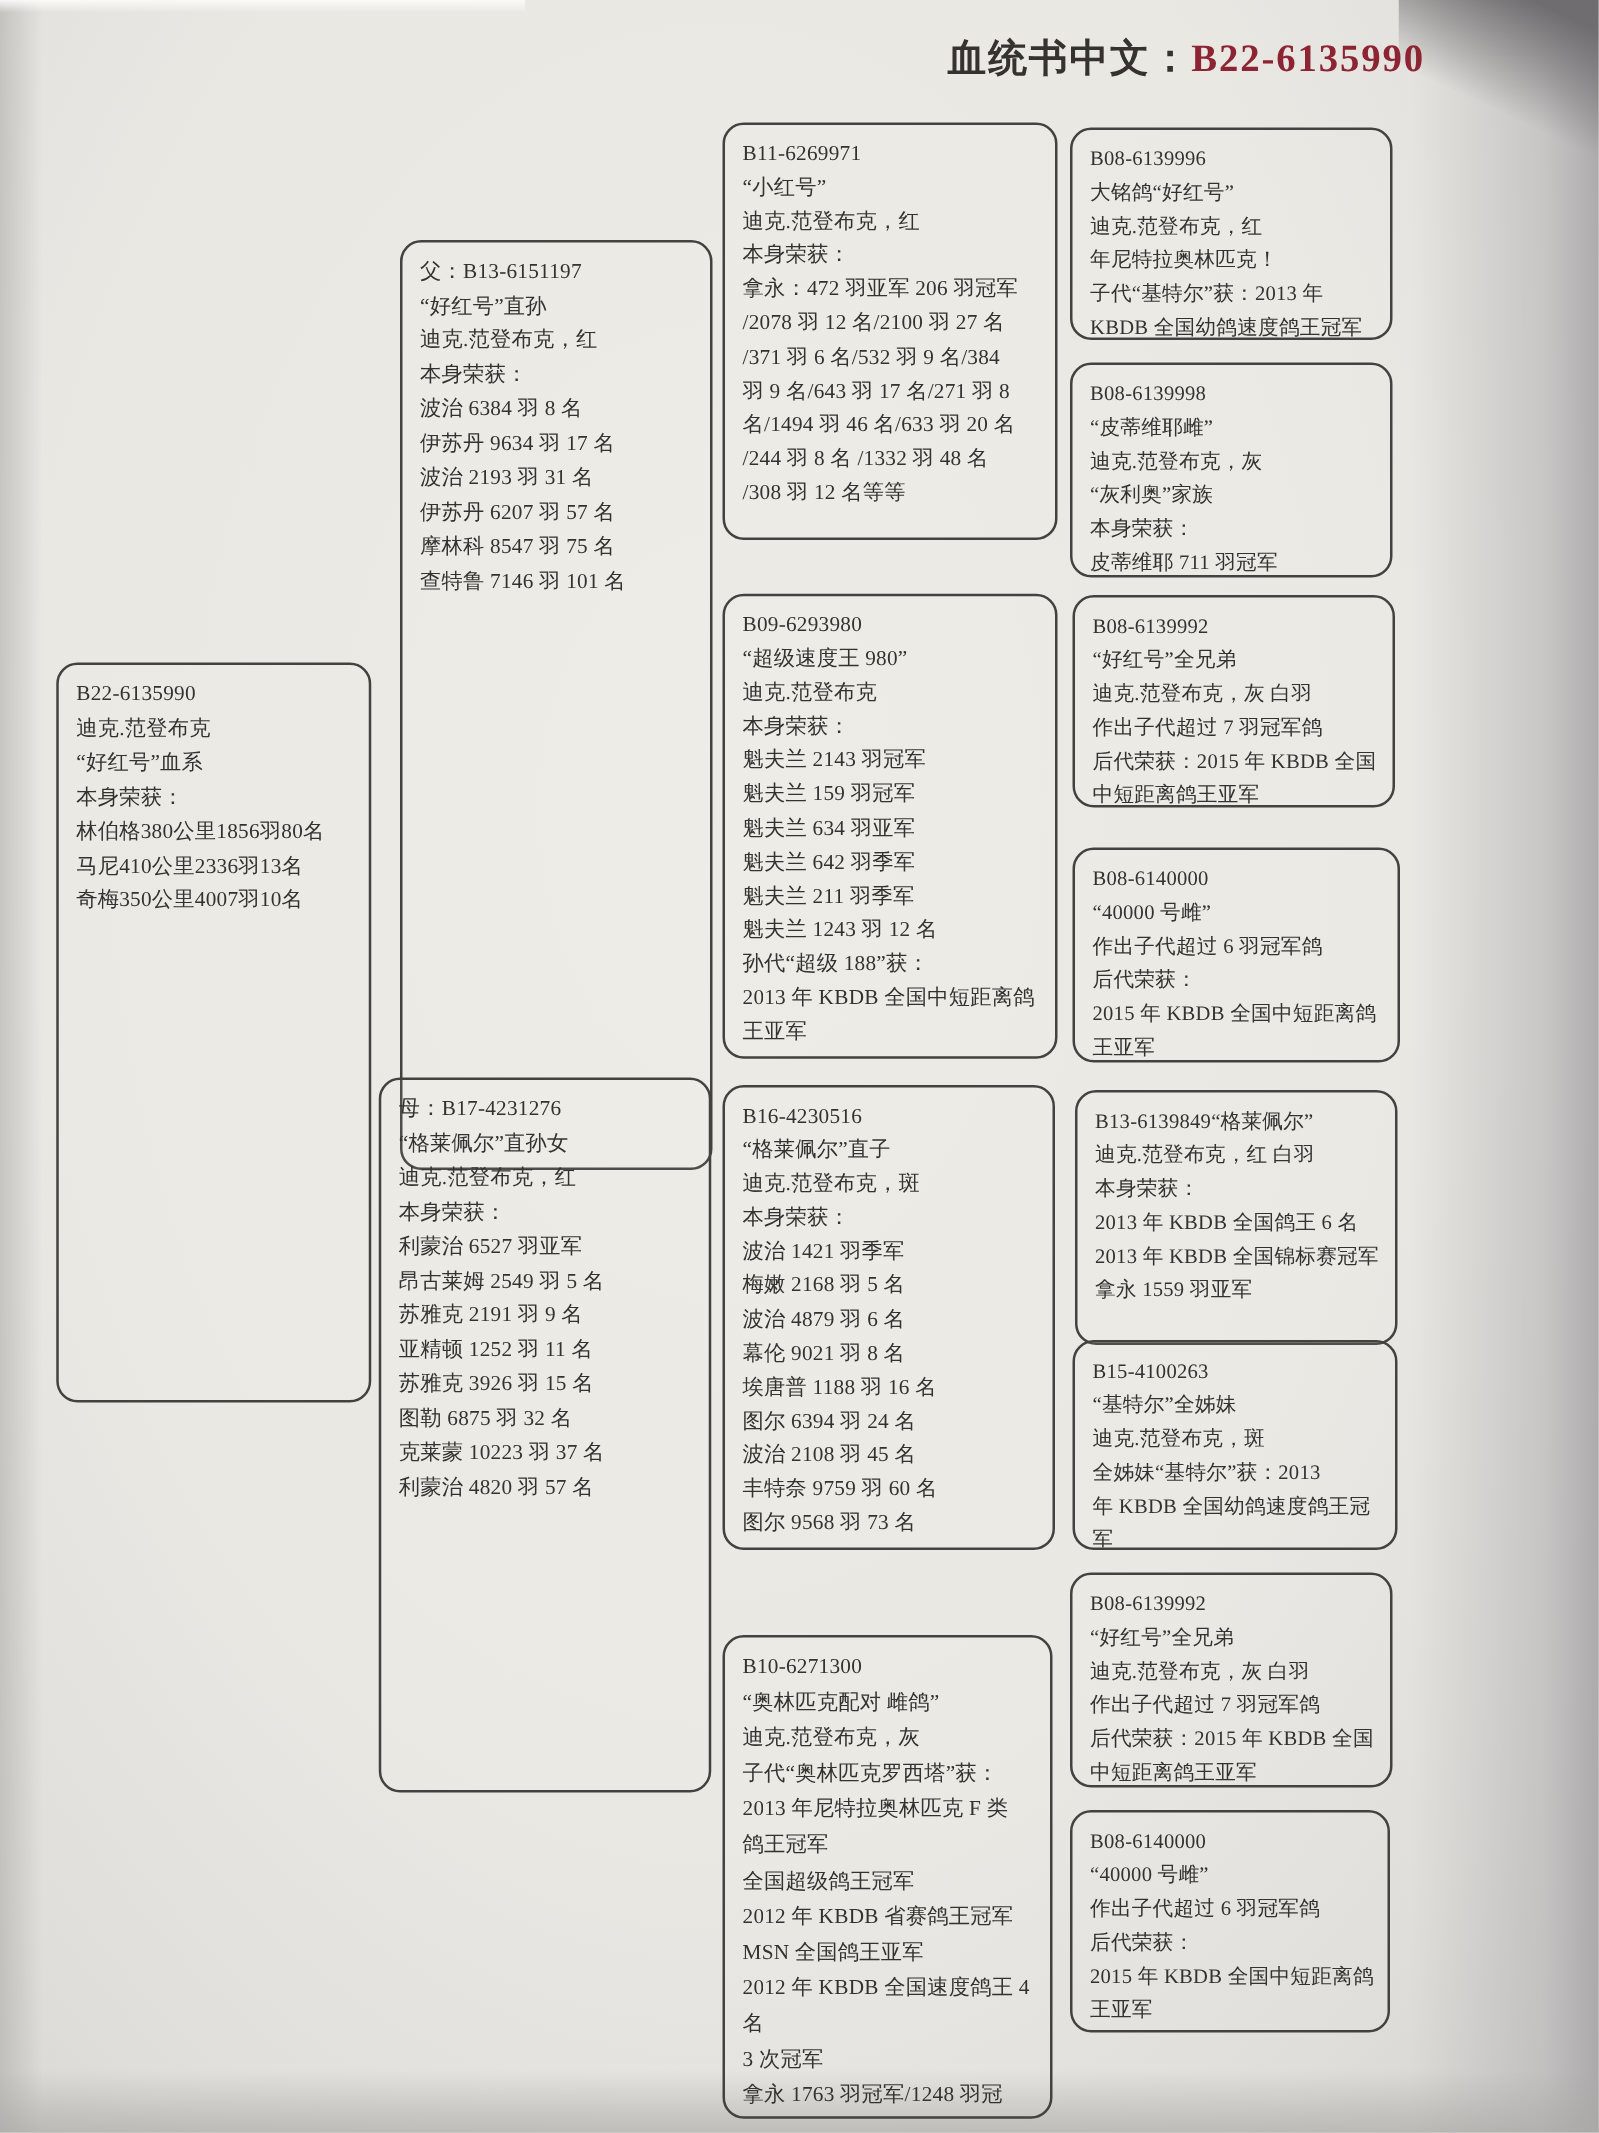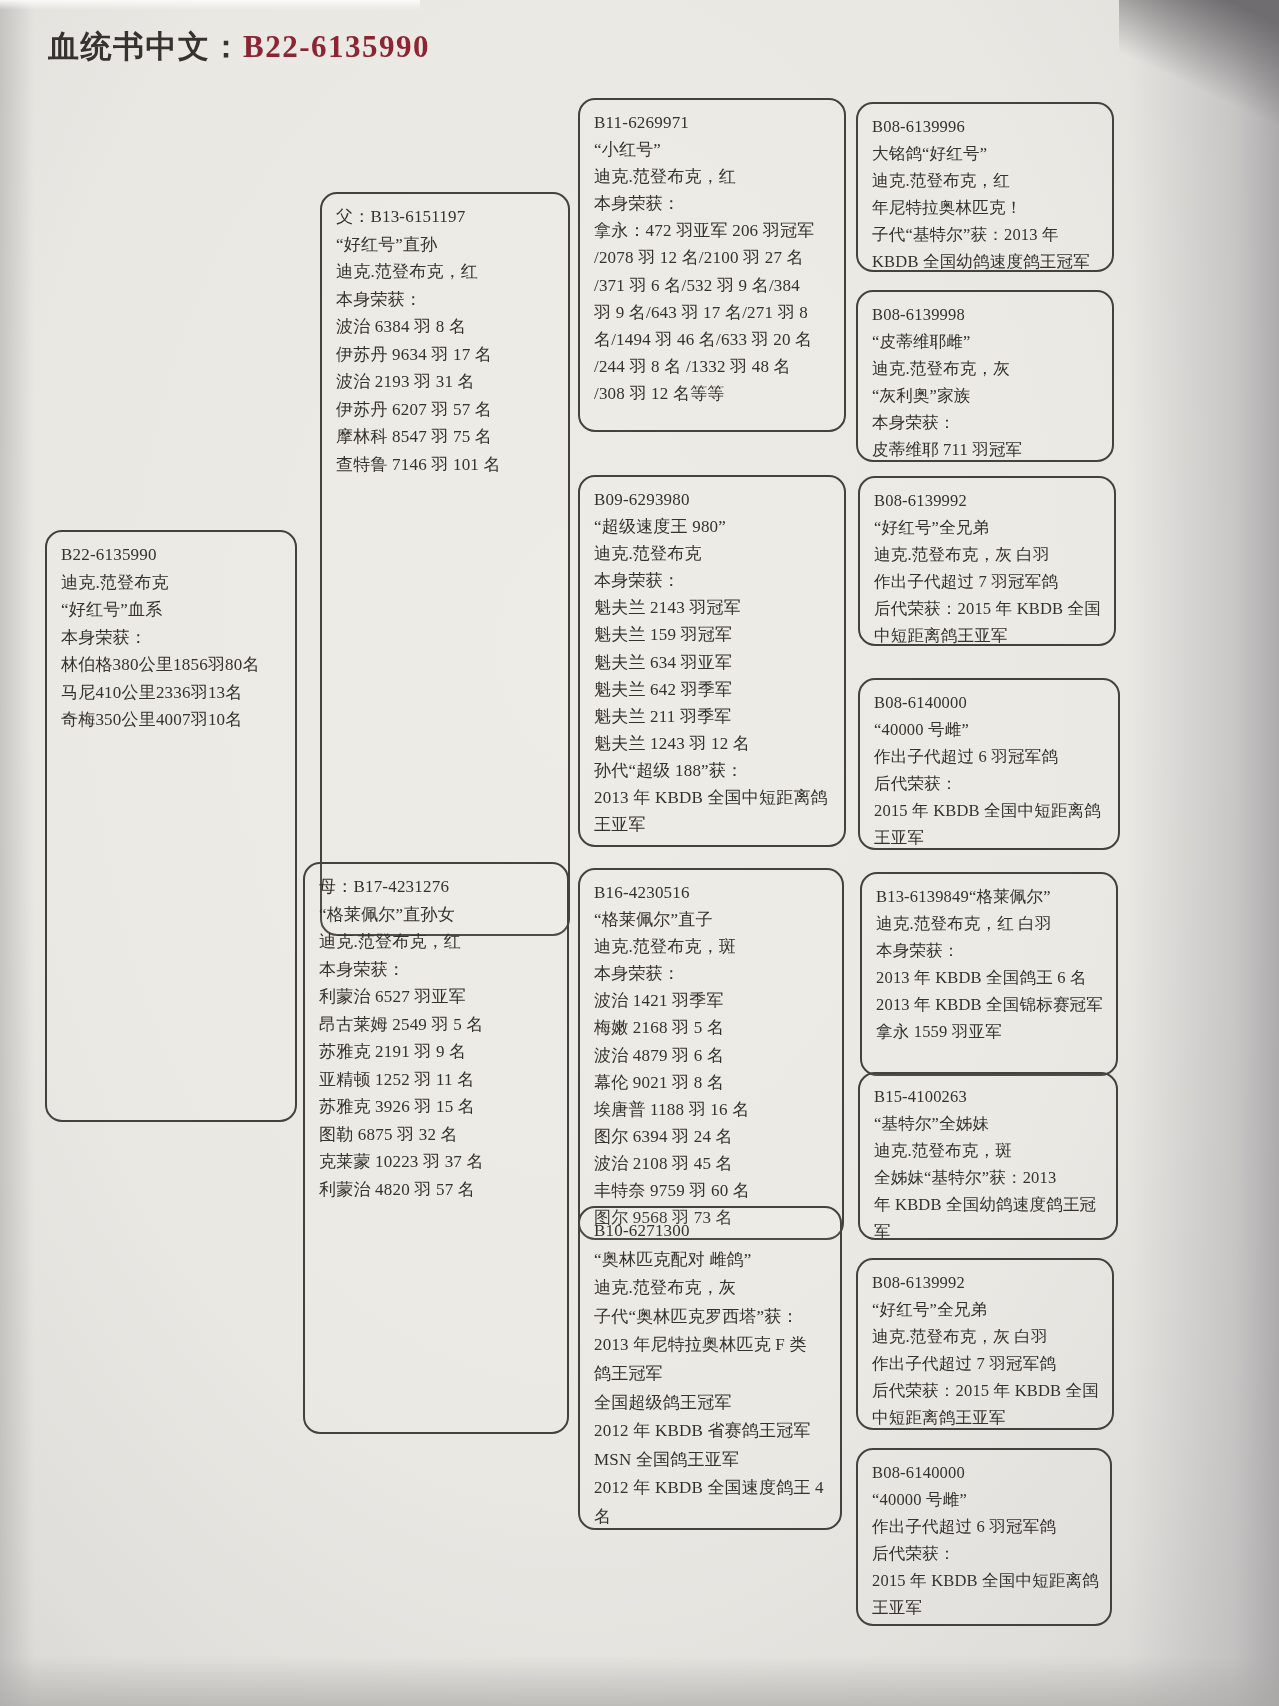--- a/index.html
+++ b/index.html
@@ -34,26 +34,25 @@
     background: linear-gradient(to right, rgba(172,170,168,0.55) 0%, rgba(172,170,168,0) 100%);
   }
   .edge-top-sliver {
     position: absolute; top: 0; left: 0; width: 420px; height: 10px;
     background: linear-gradient(to bottom, rgba(252,252,250,0.9), rgba(252,252,250,0));
   }
 
   .title {
     position: absolute;
     top: 26px; left: 0; width: 1140px;
-    text-align: left;
+    text-align: right;
     font-size: 31px;
     font-weight: bold;
     letter-spacing: 1.5px;
     color: #35322f;
-    margin-left: 48px;
   }
 
   .box {
     position: absolute;
     border: 2px solid #44423e;
     border-radius: 17px;
     overflow: hidden;
     background: rgba(255,255,255,0.06);
   }
   .lines { padding: 9px 9px 0 14px; }
@@ -167,21 +166,21 @@
         <div class="line">梅嫩 2168 羽 5 名</div>
         <div class="line">波治 4879 羽 6 名</div>
         <div class="line">幕伦 9021 羽 8 名</div>
         <div class="line">埃唐普 1188 羽 16 名</div>
         <div class="line">图尔 6394 羽 24 名</div>
         <div class="line">波治 2108 羽 45 名</div>
         <div class="line">丰特奈 9759 羽 60 名</div>
         <div class="line">图尔 9568 羽 73 名</div>
       </div>
   </div>
-  <div class="box wide" style="left:578px; top:1206px; width:264px; height:324px">
+  <div class="box wide" style="left:578px; top:1308px; width:264px; height:387px">
     <div class="lines">
         <div class="line">B10-6271300</div>
         <div class="line">“奥林匹克配对  雌鸽”</div>
         <div class="line">迪克.范登布克，灰</div>
         <div class="line">子代“奥林匹克罗西塔”获：</div>
         <div class="line">2013 年尼特拉奥林匹克 F 类</div>
         <div class="line">鸽王冠军</div>
         <div class="line">全国超级鸽王冠军</div>
         <div class="line">2012 年 KBDB 省赛鸽王冠军</div>
         <div class="line">MSN 全国鸽王亚军</div>

